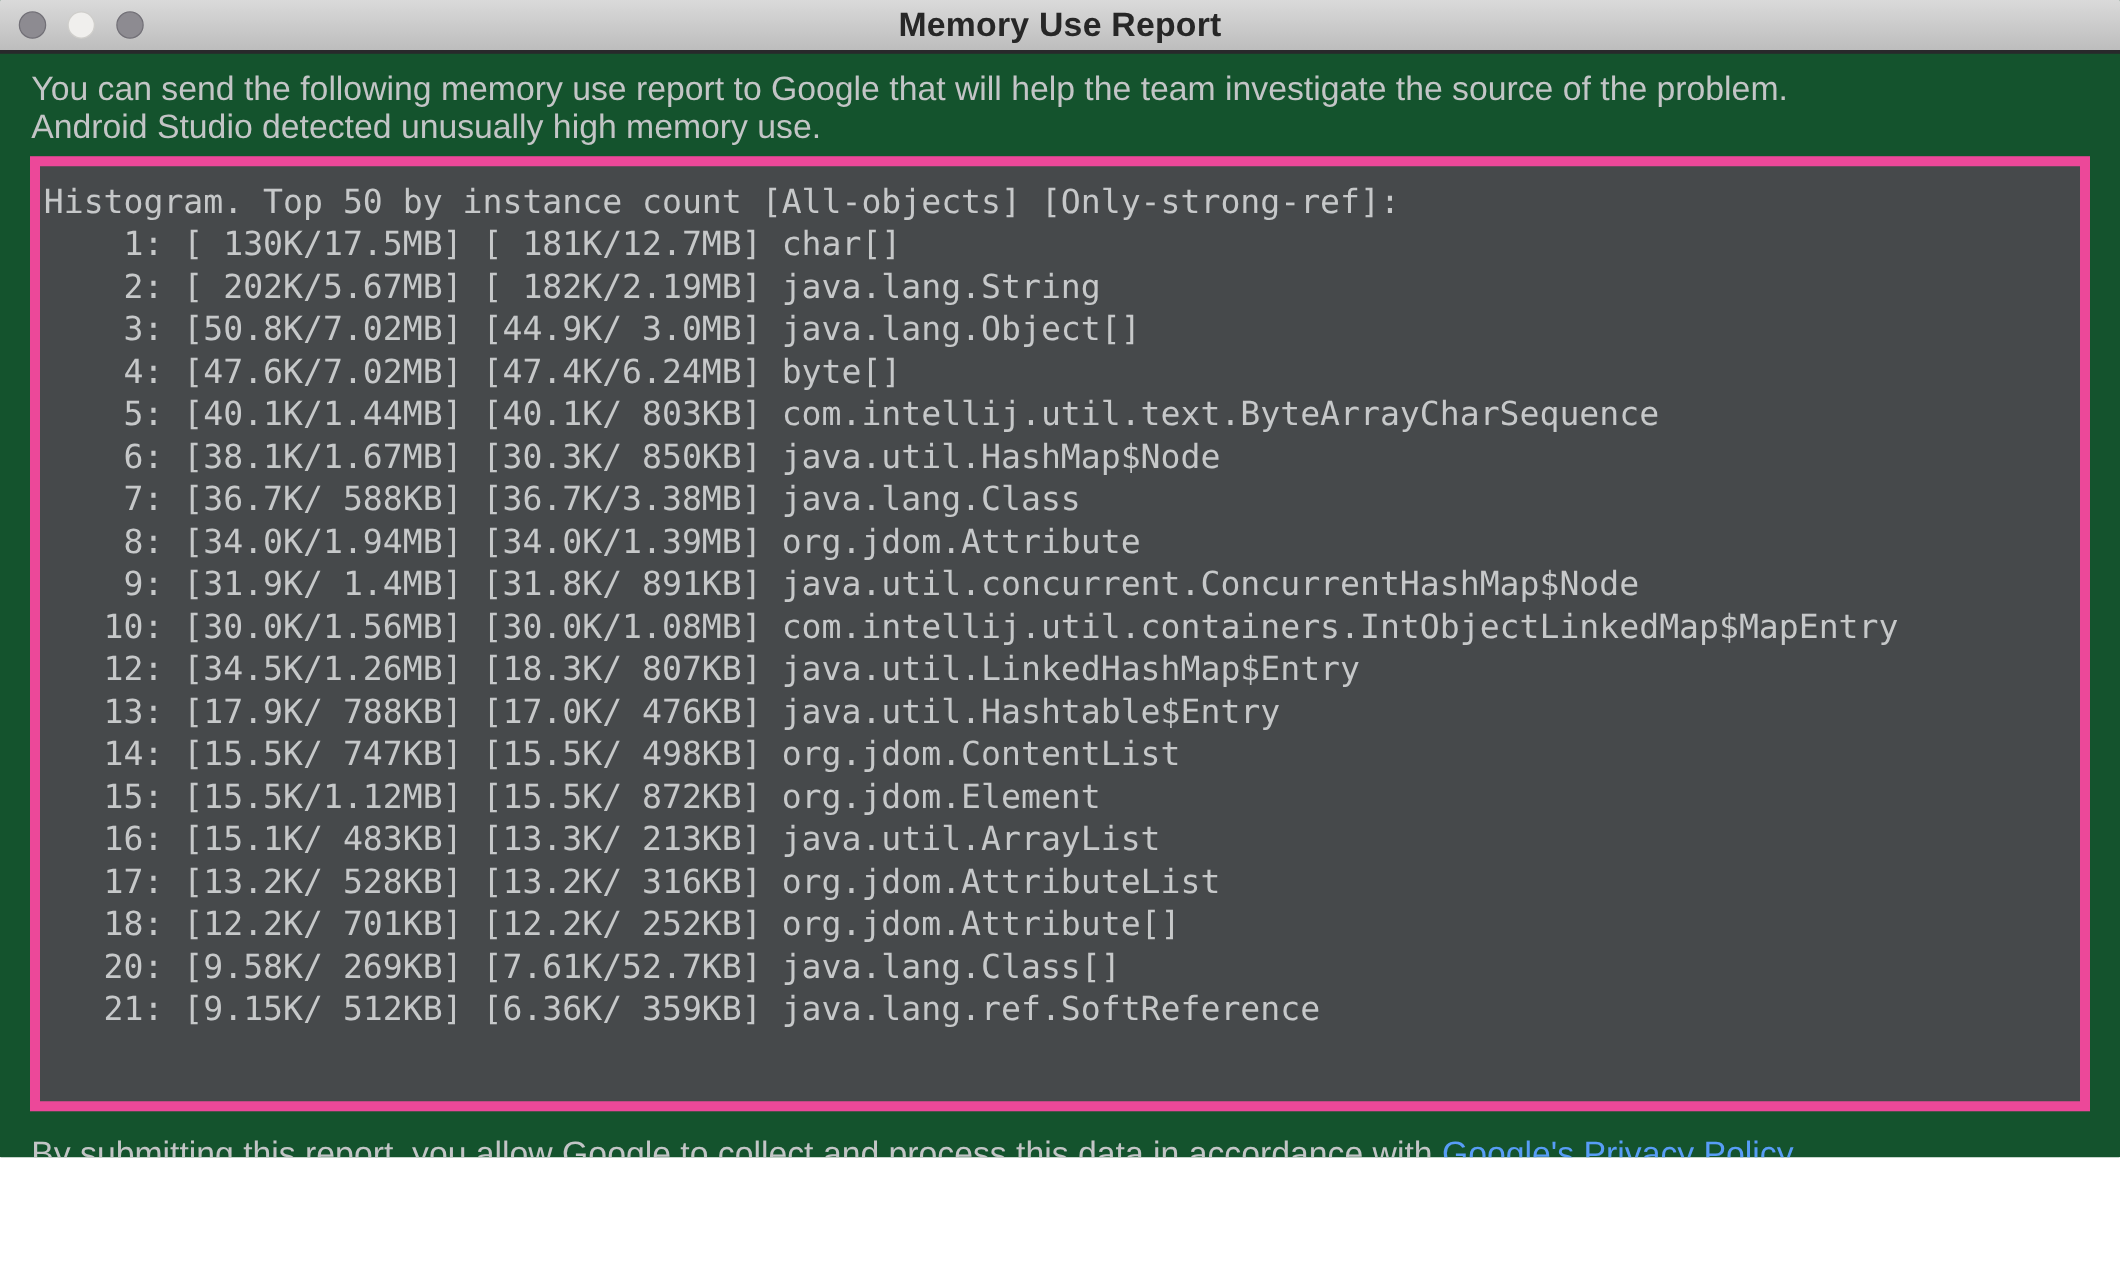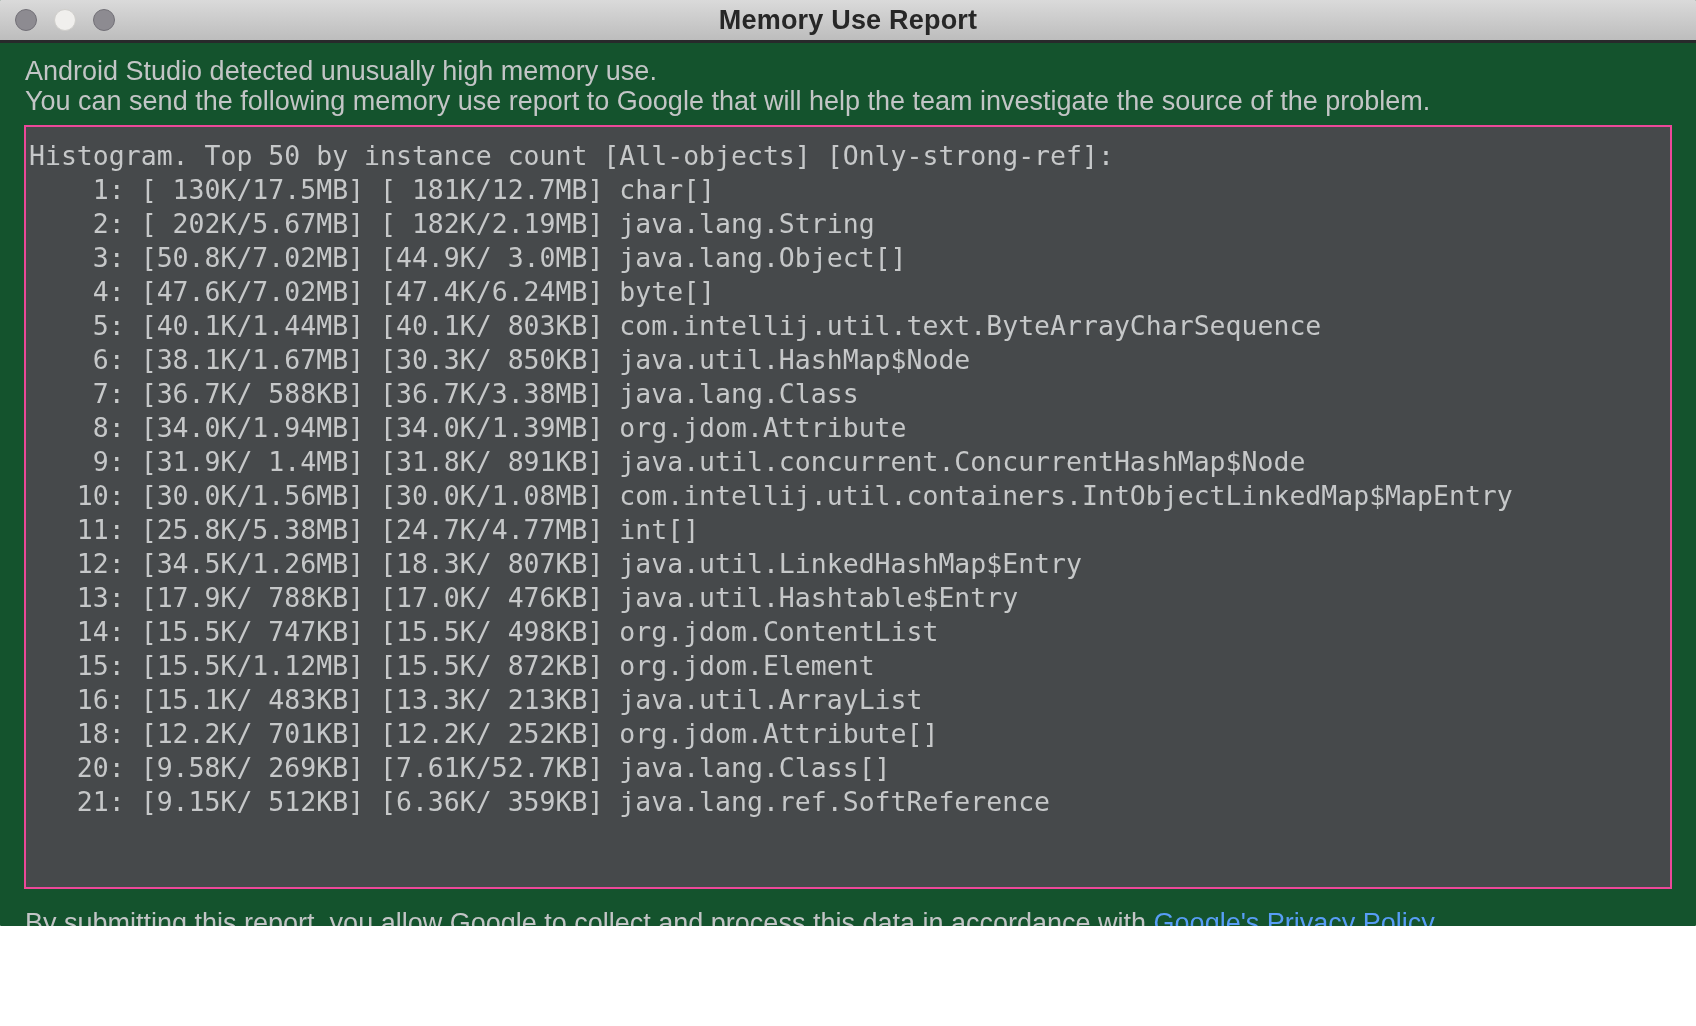--- a/index.html
+++ b/index.html
@@ -53,21 +53,21 @@
     padding: 13px 25px 0 25px;
     color: #c3c5c6;
     font-size: 27px;
     line-height: 30px;
   }
   .report-panel {
     margin: 9px 24px 12px 24px;
     height: 764px;
     box-sizing: border-box;
     background: #46494b;
-    border: 2px solid #ec4899;
+    border: 8px solid #ec4899;
     overflow: hidden;
   }
   .report-text {
     padding: 12px 0 0 3px;
     font-family: "DejaVu Sans Mono", monospace;
     font-size: 26.5px;
     line-height: 34px;
     color: #c6c8c9;
   }
   .mono-line { white-space: pre; }
@@ -129,43 +129,43 @@
   <div class="titlebar">
     <div class="traffic-lights">
       <div class="tl tl-close"></div>
       <div class="tl tl-min"></div>
       <div class="tl tl-zoom"></div>
     </div>
     <div class="title">Memory Use Report</div>
   </div>
 
   <div class="intro">
+    <div>You can send the following memory use report to Google that will help the team investigate the source of the problem.</div>
     <div>Android Studio detected unusually high memory use.</div>
-    <div>You can send the following memory use report to Google that will help the team investigate the source of the problem.</div>
   </div>
 
   <div class="report-panel">
     <div class="report-text">
       <div class="mono-line">Histogram. Top 50 by instance count [All-objects] [Only-strong-ref]:</div>
       <div class="mono-line">    1: [ 130K/17.5MB] [ 181K/12.7MB] char[]</div>
       <div class="mono-line">    2: [ 202K/5.67MB] [ 182K/2.19MB] java.lang.String</div>
       <div class="mono-line">    3: [50.8K/7.02MB] [44.9K/ 3.0MB] java.lang.Object[]</div>
       <div class="mono-line">    4: [47.6K/7.02MB] [47.4K/6.24MB] byte[]</div>
       <div class="mono-line">    5: [40.1K/1.44MB] [40.1K/ 803KB] com.intellij.util.text.ByteArrayCharSequence</div>
       <div class="mono-line">    6: [38.1K/1.67MB] [30.3K/ 850KB] java.util.HashMap$Node</div>
       <div class="mono-line">    7: [36.7K/ 588KB] [36.7K/3.38MB] java.lang.Class</div>
       <div class="mono-line">    8: [34.0K/1.94MB] [34.0K/1.39MB] org.jdom.Attribute</div>
       <div class="mono-line">    9: [31.9K/ 1.4MB] [31.8K/ 891KB] java.util.concurrent.ConcurrentHashMap$Node</div>
       <div class="mono-line">   10: [30.0K/1.56MB] [30.0K/1.08MB] com.intellij.util.containers.IntObjectLinkedMap$MapEntry</div>
-      <div class="mono-line">   11: [25.8K/5.38MB] [24.7K/4.77MB] int[]</div>
       <div class="mono-line">   12: [34.5K/1.26MB] [18.3K/ 807KB] java.util.LinkedHashMap$Entry</div>
       <div class="mono-line">   13: [17.9K/ 788KB] [17.0K/ 476KB] java.util.Hashtable$Entry</div>
       <div class="mono-line">   14: [15.5K/ 747KB] [15.5K/ 498KB] org.jdom.ContentList</div>
       <div class="mono-line">   15: [15.5K/1.12MB] [15.5K/ 872KB] org.jdom.Element</div>
       <div class="mono-line">   16: [15.1K/ 483KB] [13.3K/ 213KB] java.util.ArrayList</div>
+      <div class="mono-line">   17: [13.2K/ 528KB] [13.2K/ 316KB] org.jdom.AttributeList</div>
       <div class="mono-line">   18: [12.2K/ 701KB] [12.2K/ 252KB] org.jdom.Attribute[]</div>
       <div class="mono-line">   20: [9.58K/ 269KB] [7.61K/52.7KB] java.lang.Class[]</div>
       <div class="mono-line">   21: [9.15K/ 512KB] [6.36K/ 359KB] java.lang.ref.SoftReference</div>
     </div>
   </div>
 
   <div class="footer-note"><span>By submitting this report, you allow Google to collect and process this data in accordance with </span><span class="privacy-link">Google's Privacy Policy</span><span>.</span></div>
 
   <div class="button-row">
     <div class="btn-secondary">Don't Send</div>

